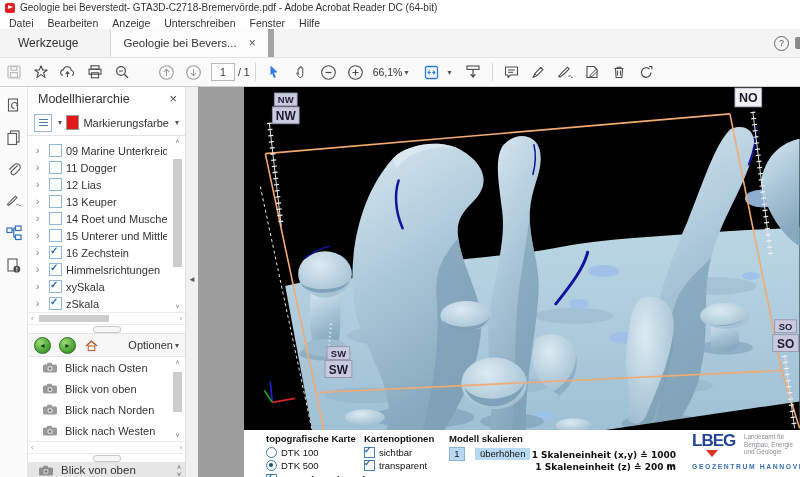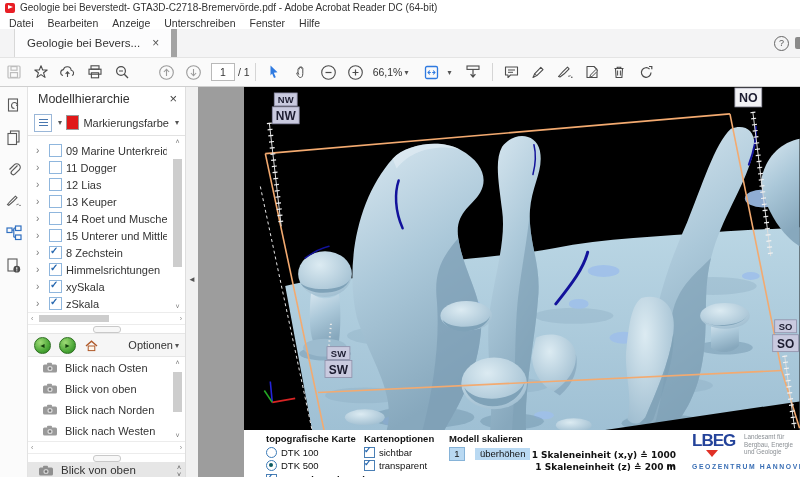--- a/index.html
+++ b/index.html
@@ -100,20 +100,23 @@
   <div class="menubar" id="menubar">
       <span>Datei</span>
       <span>Bearbeiten</span>
       <span>Anzeige</span>
       <span>Unterschreiben</span>
       <span>Fenster</span>
       <span>Hilfe</span>
     </div>
 
   <div class="tabbar">
+    <div class="tablink">
+        <span>Werkzeuge</span>
+      </div>
     <div class="doctab">
       <span>Geologie bei Bevers...</span>
       <span class="x">×</span>
     </div>
     <div class="tab-right">
       <span class="helpq">?</span>
       <span class="sliver"></span>
     </div>
   </div>
 
@@ -349,21 +352,21 @@
 
   <div class="tree-row">
     <span class="tw">›</span>
     <span class="cb"></span>
     <span class="tl">15 Unterer und Mittlerer Bur</span>
   </div>
 
   <div class="tree-row">
     <span class="tw">›</span>
     <span class="cb checked"></span>
-    <span class="tl">8 Zechstein</span>
+    <span class="tl">16 Zechstein</span>
   </div>
 
   <div class="tree-row">
     <span class="tw">›</span>
     <span class="cb checked"></span>
     <span class="tl">Himmelsrichtungen</span>
   </div>
 
   <div class="tree-row">
     <span class="tw">›</span>

